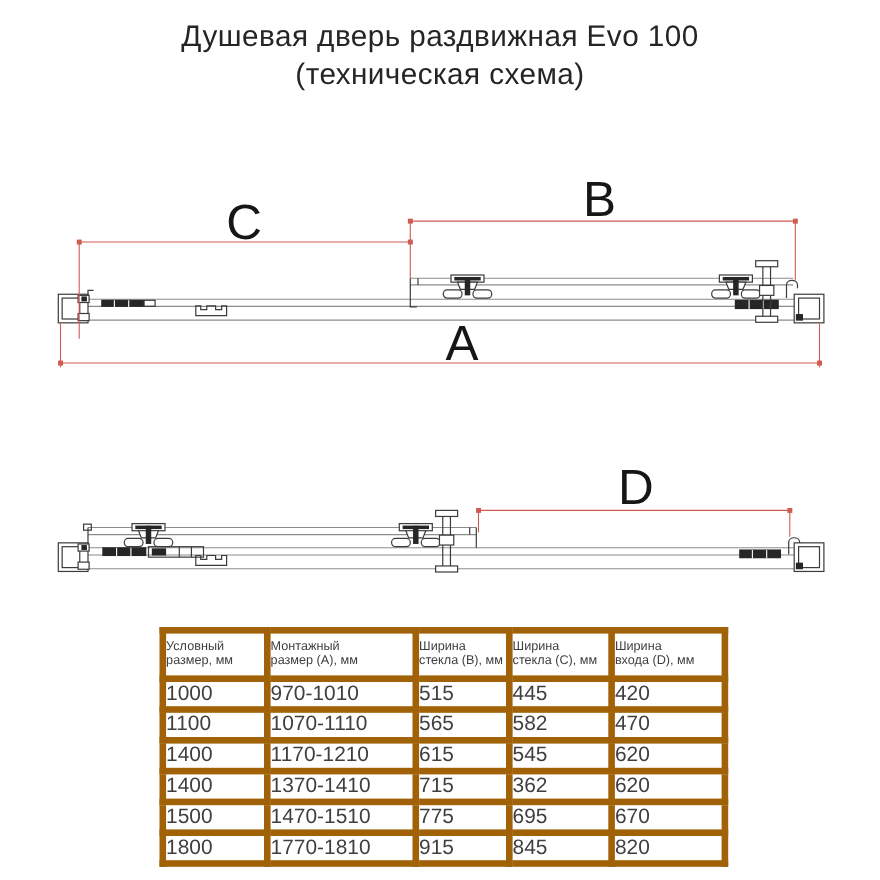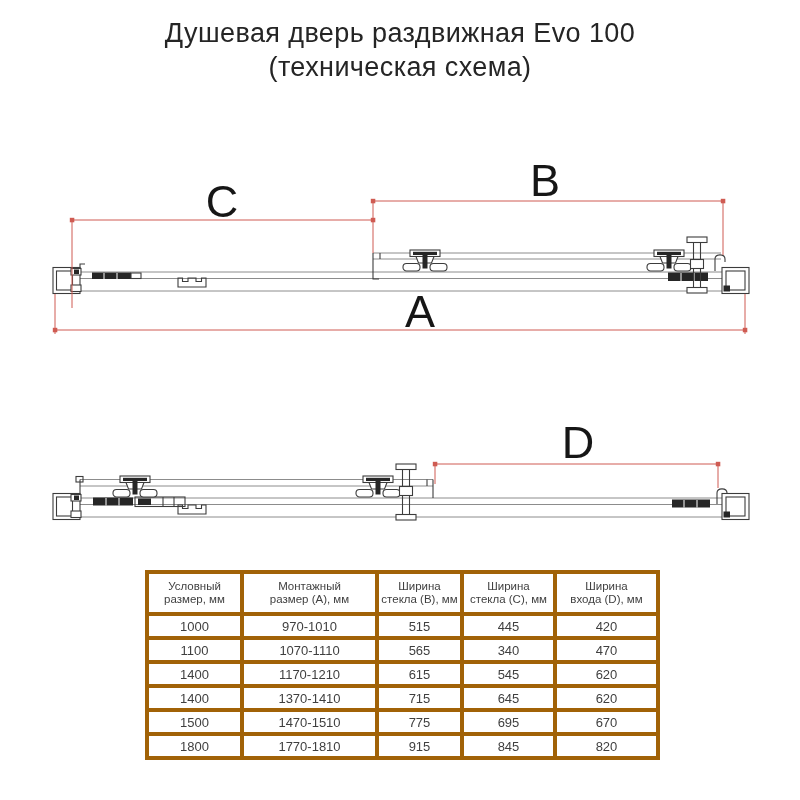--- a/index.html
+++ b/index.html
@@ -13,23 +13,23 @@
   .ln{stroke:#8c8c8c;stroke-width:1;fill:none;}
   .hw{stroke:#3c3c3c;stroke-width:1.1;fill:#fff;}
   .hwn{stroke:#3c3c3c;stroke-width:1.1;fill:none;}
   .dk{fill:#262626;stroke:none;}
   .dv{stroke:#ffffff;stroke-width:1;}
   .red{stroke:#cf5b52;stroke-width:1;fill:none;}
   .redf{fill:#cf5b52;}
   .dim-label{font-family:"Liberation Sans",sans-serif;font-size:45px;fill:#161616;}
   table.spec{position:absolute;left:145px;top:570px;width:511px;border-collapse:collapse;
              table-layout:fixed;color:#3f3f3f;}
-  .spec th,.spec td{border:4px solid #a16207;text-align:center;vertical-align:middle;padding:0;}
+  .spec th,.spec td{border:6px solid #a16207;text-align:left;vertical-align:middle;padding:0;}
   .spec th{font-size:11.5px;font-weight:400;line-height:13.5px;white-space:pre-line;height:38px;}
-  .spec td{font-size:13px;height:20px;margin-top:48px;}
+  .spec td{font-size:19px;height:20px;margin-top:48px;}
 </style>
 </head>
 <body>
 
 <div class="title">
   <div>Душевая дверь раздвижная Evo 100</div>
   <div>(техническая схема)</div>
 </div>
 
 <svg id="diag-top" class="diagram" width="800" height="200" viewBox="0 0 800 200">
@@ -233,35 +233,35 @@
       <td>1000</td>
       <td>970-1010</td>
       <td>515</td>
       <td>445</td>
       <td>420</td>
     </tr>
     <tr>
       <td>1100</td>
       <td>1070-1110</td>
       <td>565</td>
-      <td>340</td>
+      <td>582</td>
       <td>470</td>
     </tr>
     <tr>
       <td>1400</td>
       <td>1170-1210</td>
       <td>615</td>
       <td>545</td>
       <td>620</td>
     </tr>
     <tr>
       <td>1400</td>
       <td>1370-1410</td>
       <td>715</td>
-      <td>645</td>
+      <td>362</td>
       <td>620</td>
     </tr>
     <tr>
       <td>1500</td>
       <td>1470-1510</td>
       <td>775</td>
       <td>695</td>
       <td>670</td>
     </tr>
     <tr>

